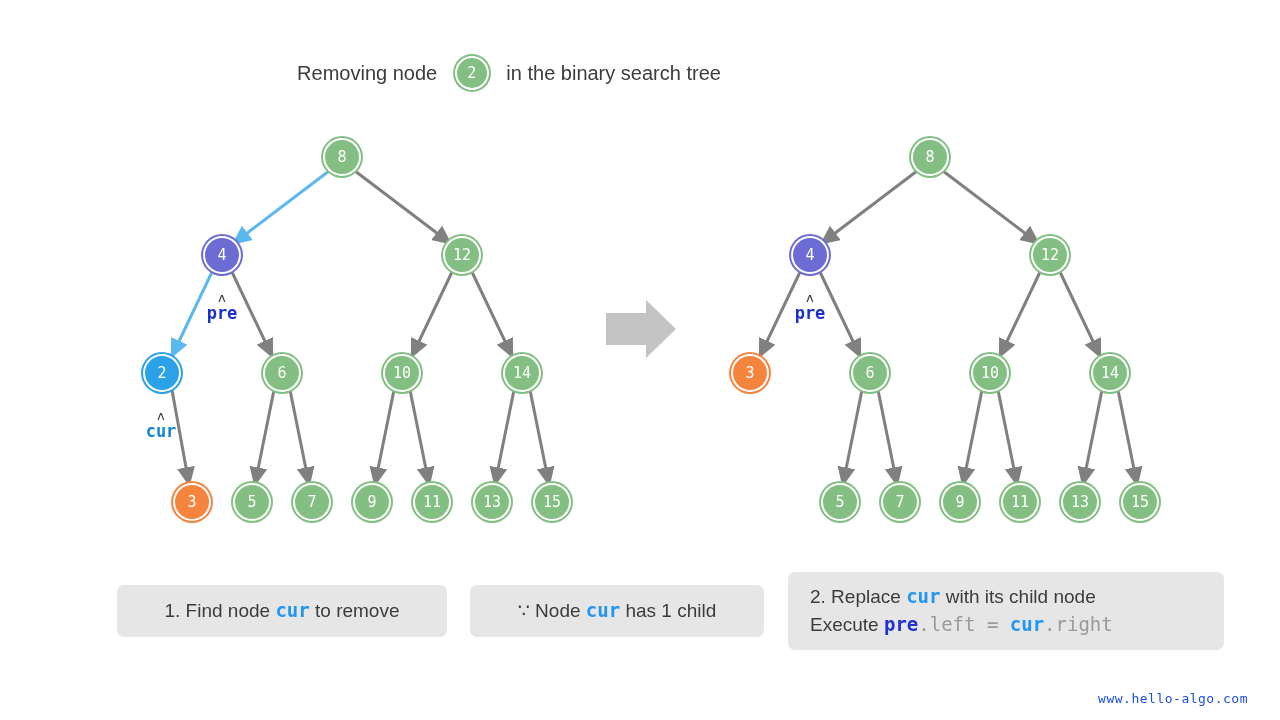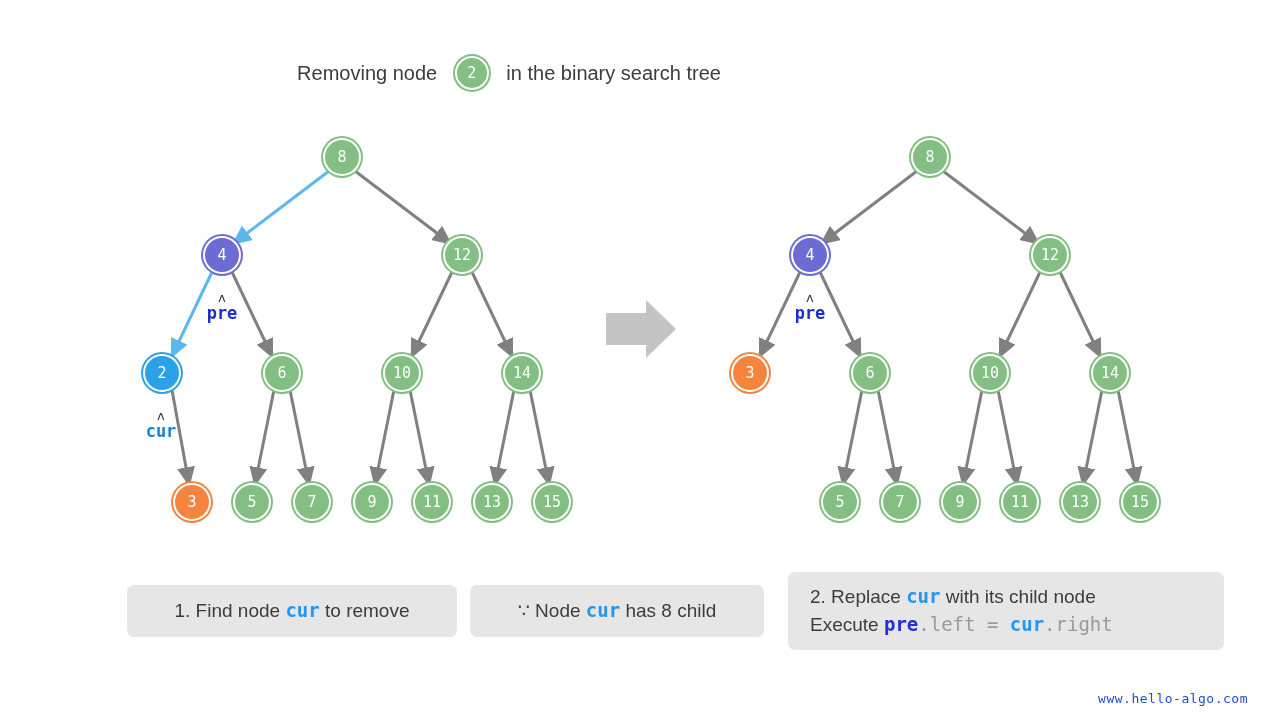--- a/index.html
+++ b/index.html
@@ -98,21 +98,21 @@
     border-radius: 7px;
     box-sizing: border-box;
     display: flex;
     flex-direction: column;
     justify-content: center;
     font-size: 19px;
     color: #3c3c3c;
     line-height: 1.45;
   }
   .caption .line { white-space: nowrap; }
-  .cap1 { left: 127px; top: 585px; width: 330px; height: 52px; align-items: center; justify-content: center; }
+  .cap1 { left: 117px; top: 585px; width: 330px; height: 52px; align-items: center; justify-content: center; }
   .cap2 { left: 470px; top: 585px; width: 294px; height: 52px; align-items: center; }
   .cap3 { left: 788px; top: 572px; width: 436px; height: 78px; padding-left: 22px; }
 
   .kw-cur { color: #2196f3; font-family: "DejaVu Sans Mono", monospace; font-weight: bold; }
   .kw-pre { color: #2230cf; font-family: "DejaVu Sans Mono", monospace; font-weight: bold; }
   .code-dim { color: #9a9a9a; font-family: "DejaVu Sans Mono", monospace; }
 
   
   .watermark {
     position: absolute;
@@ -279,21 +279,21 @@
   </div>
 
 <div class="caption cap1">
   <div class="line">
     <span>1. Find node </span><span class="kw-cur">cur</span><span> to remove</span>
   </div>
 </div>
 
 <div class="caption cap2">
   <div class="line">
-    <span>∵ Node </span><span class="kw-cur">cur</span><span> has 8 child</span>
+    <span>∵ Node </span><span class="kw-cur">cur</span><span> has 1 child</span>
   </div>
 </div>
 
 <div class="caption cap3">
   <div class="line">
     <span>2. Replace </span><span class="kw-cur">cur</span><span> with its child node</span>
   </div>
   <div class="line">
     <span>Execute </span><span class="kw-pre">pre</span><span class="code-dim">.left = </span><span class="kw-cur">cur</span><span class="code-dim">.right</span>
   </div>

